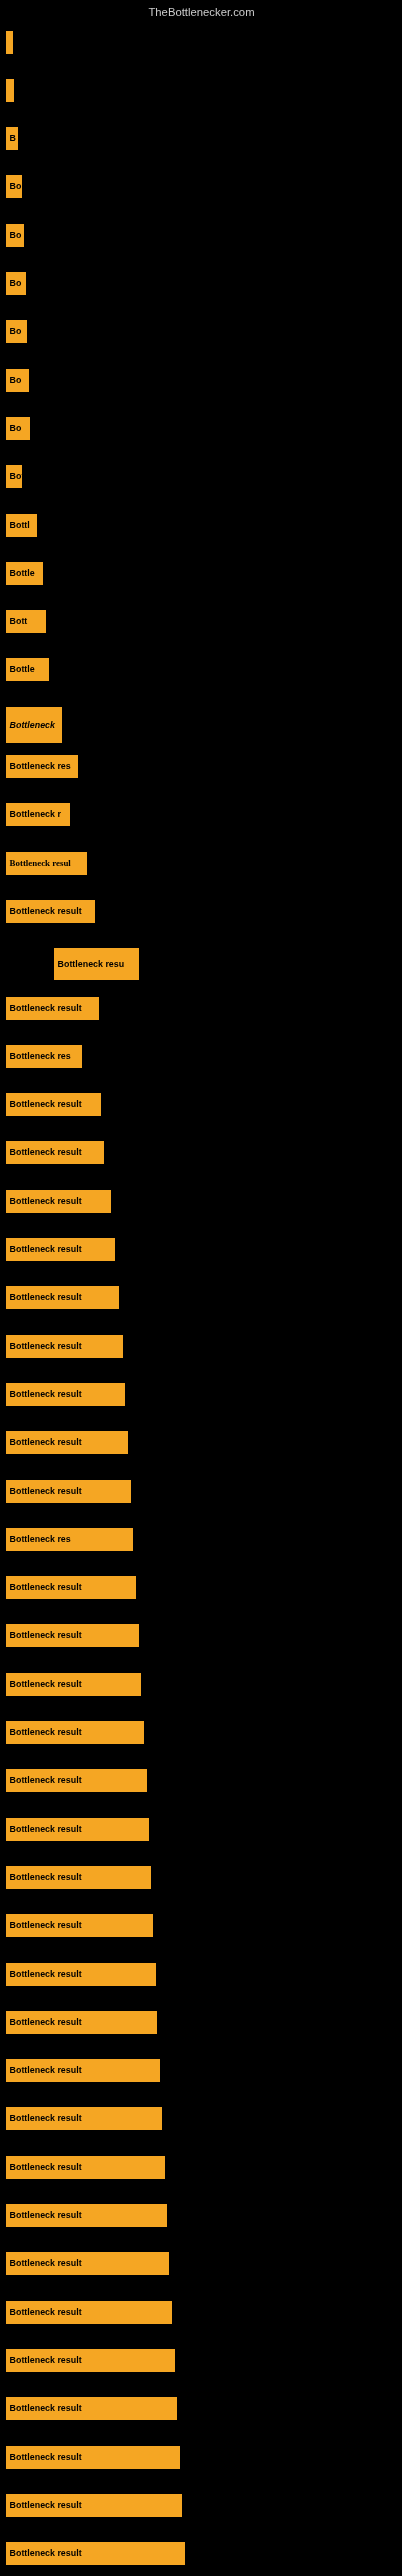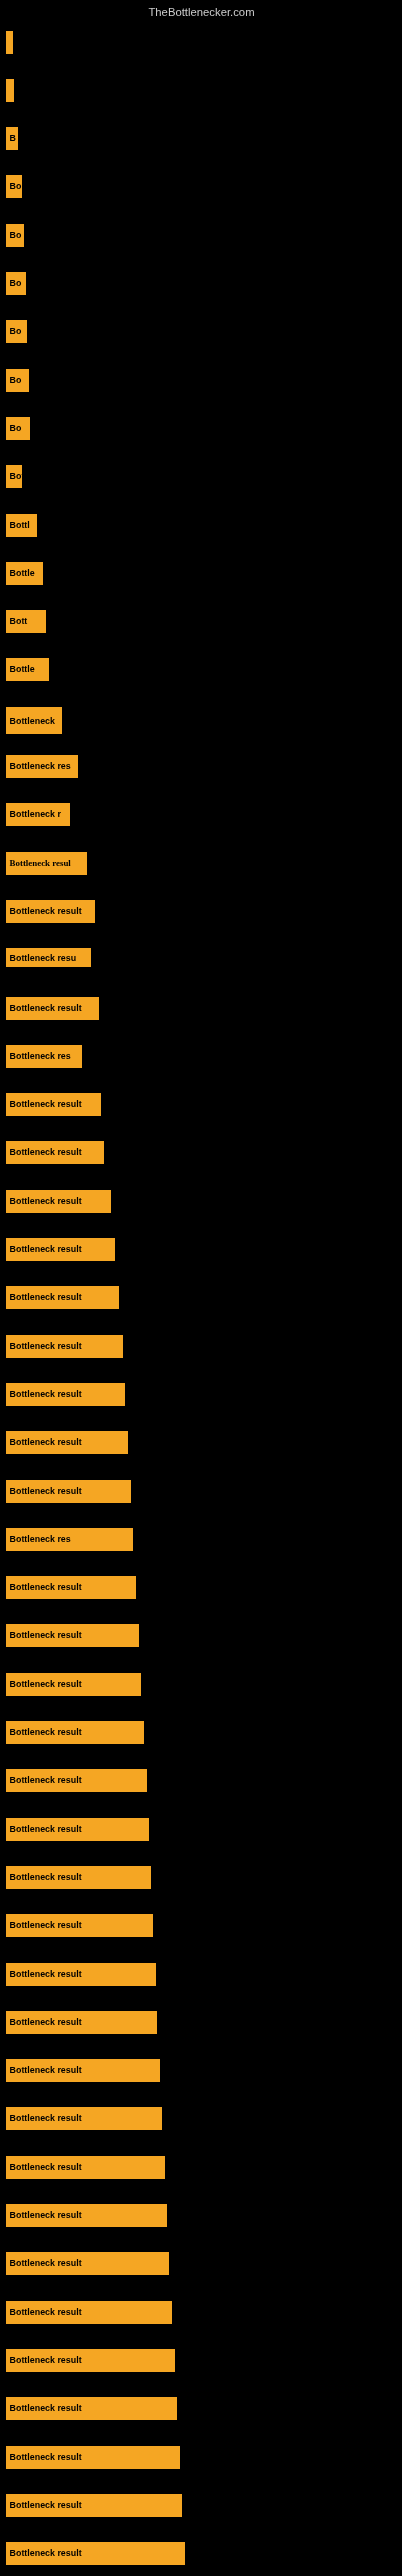--- a/index.html
+++ b/index.html
@@ -111,21 +111,21 @@
       <div class="bar" style="width: 40px; height: 22.5px;">
         <span class="bar-label">Bott</span>
       </div>
     </div>
     <div class="bar-container" style="top: 658px;">
       <div class="bar" style="width: 43px; height: 22.5px;">
         <span class="bar-label">Bottle</span>
       </div>
     </div>
     <div class="bar-container" style="top: 707px;">
-      <div class="bar" style="width: 56px; height: 27px;">
+      <div class="bar" style="width: 56px; height: 36px; font-style: italic;">
         <span class="bar-label">Bottleneck</span>
       </div>
     </div>
     <div class="bar-container" style="top: 755px;">
       <div class="bar" style="width: 72px; height: 22.5px;">
         <span class="bar-label">Bottleneck res</span>
       </div>
     </div>
     <div class="bar-container" style="top: 803px;">
       <div class="bar" style="width: 64px; height: 22.5px;">
@@ -136,21 +136,21 @@
       <div class="bar" style="width: 81px; height: 22.5px;">
         <span class="bar-label">Bottleneck resul</span>
       </div>
     </div>
     <div class="bar-container" style="top: 900px;">
       <div class="bar" style="width: 89px; height: 22.5px;">
         <span class="bar-label">Bottleneck result</span>
       </div>
     </div>
     <div class="bar-container" style="top: 948px;">
-      <div class="bar" style="width: 85px; height: 19px;">
+      <div class="bar" style="width: 85px; height: 32px; margin-left: 48px;">
         <span class="bar-label">Bottleneck resu</span>
       </div>
     </div>
     <div class="bar-container" style="top: 997px;">
       <div class="bar" style="width: 93px; height: 22.5px;">
         <span class="bar-label">Bottleneck result</span>
       </div>
     </div>
     <div class="bar-container" style="top: 1045px;">
       <div class="bar" style="width: 76px; height: 22.5px;">

